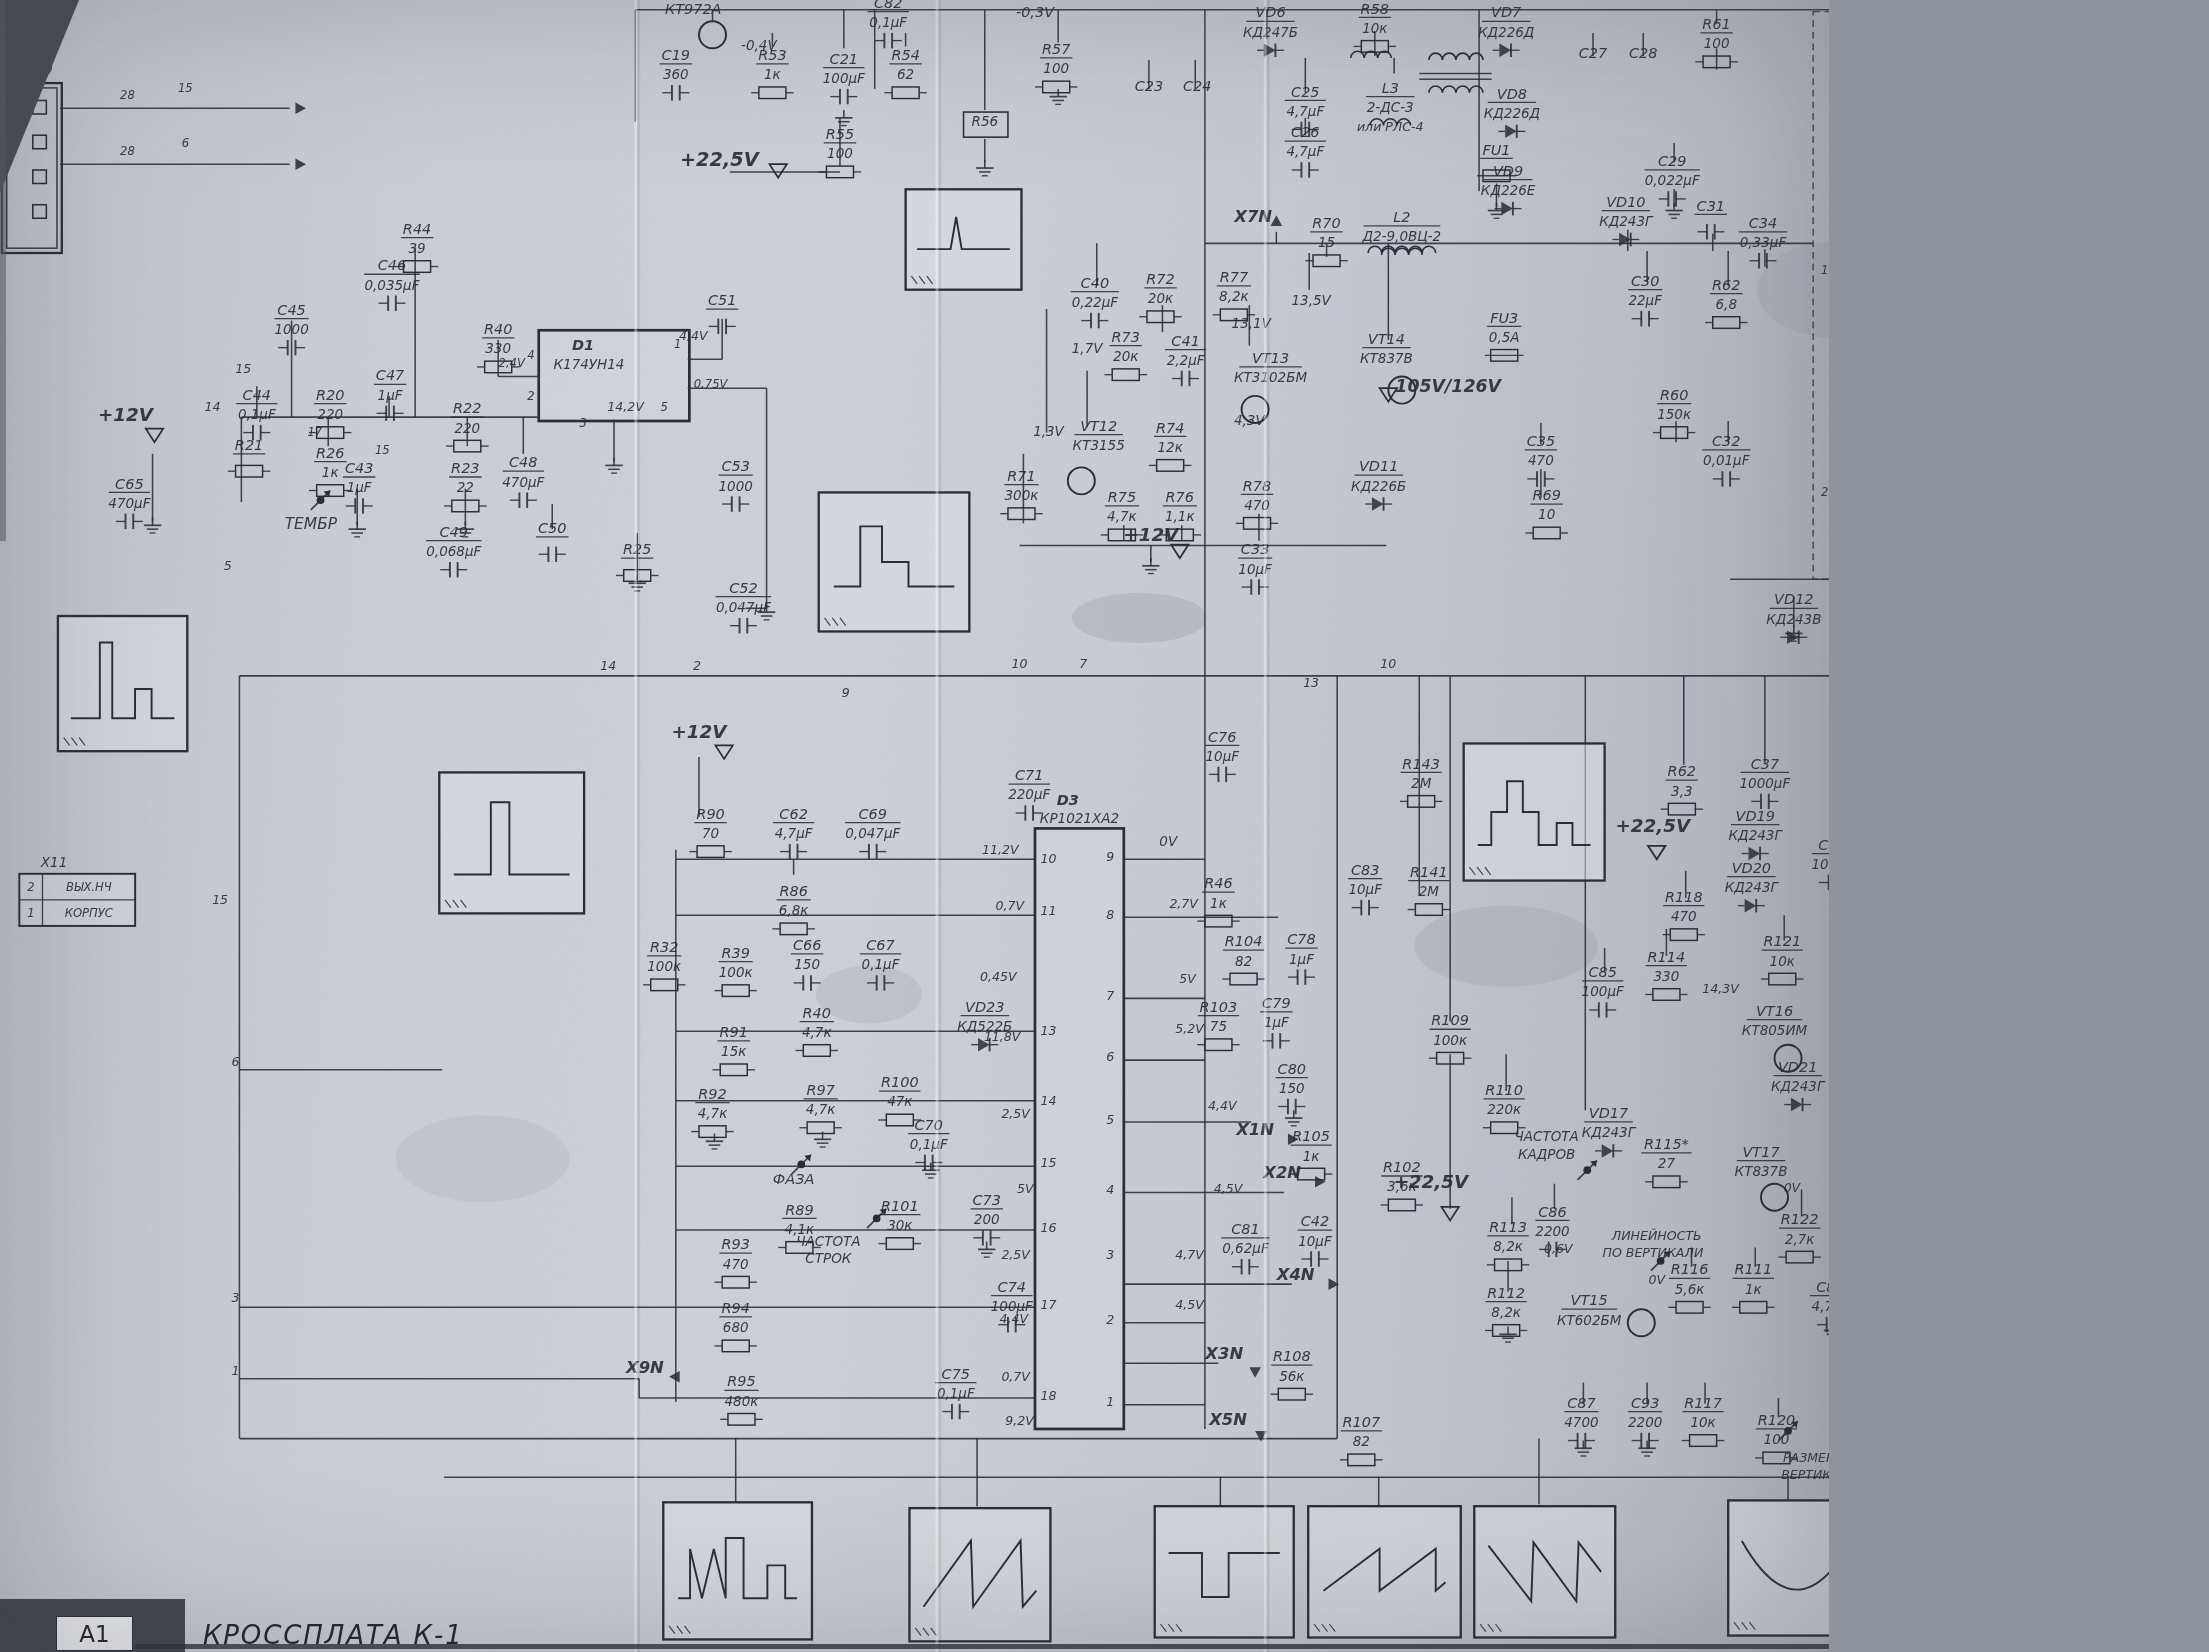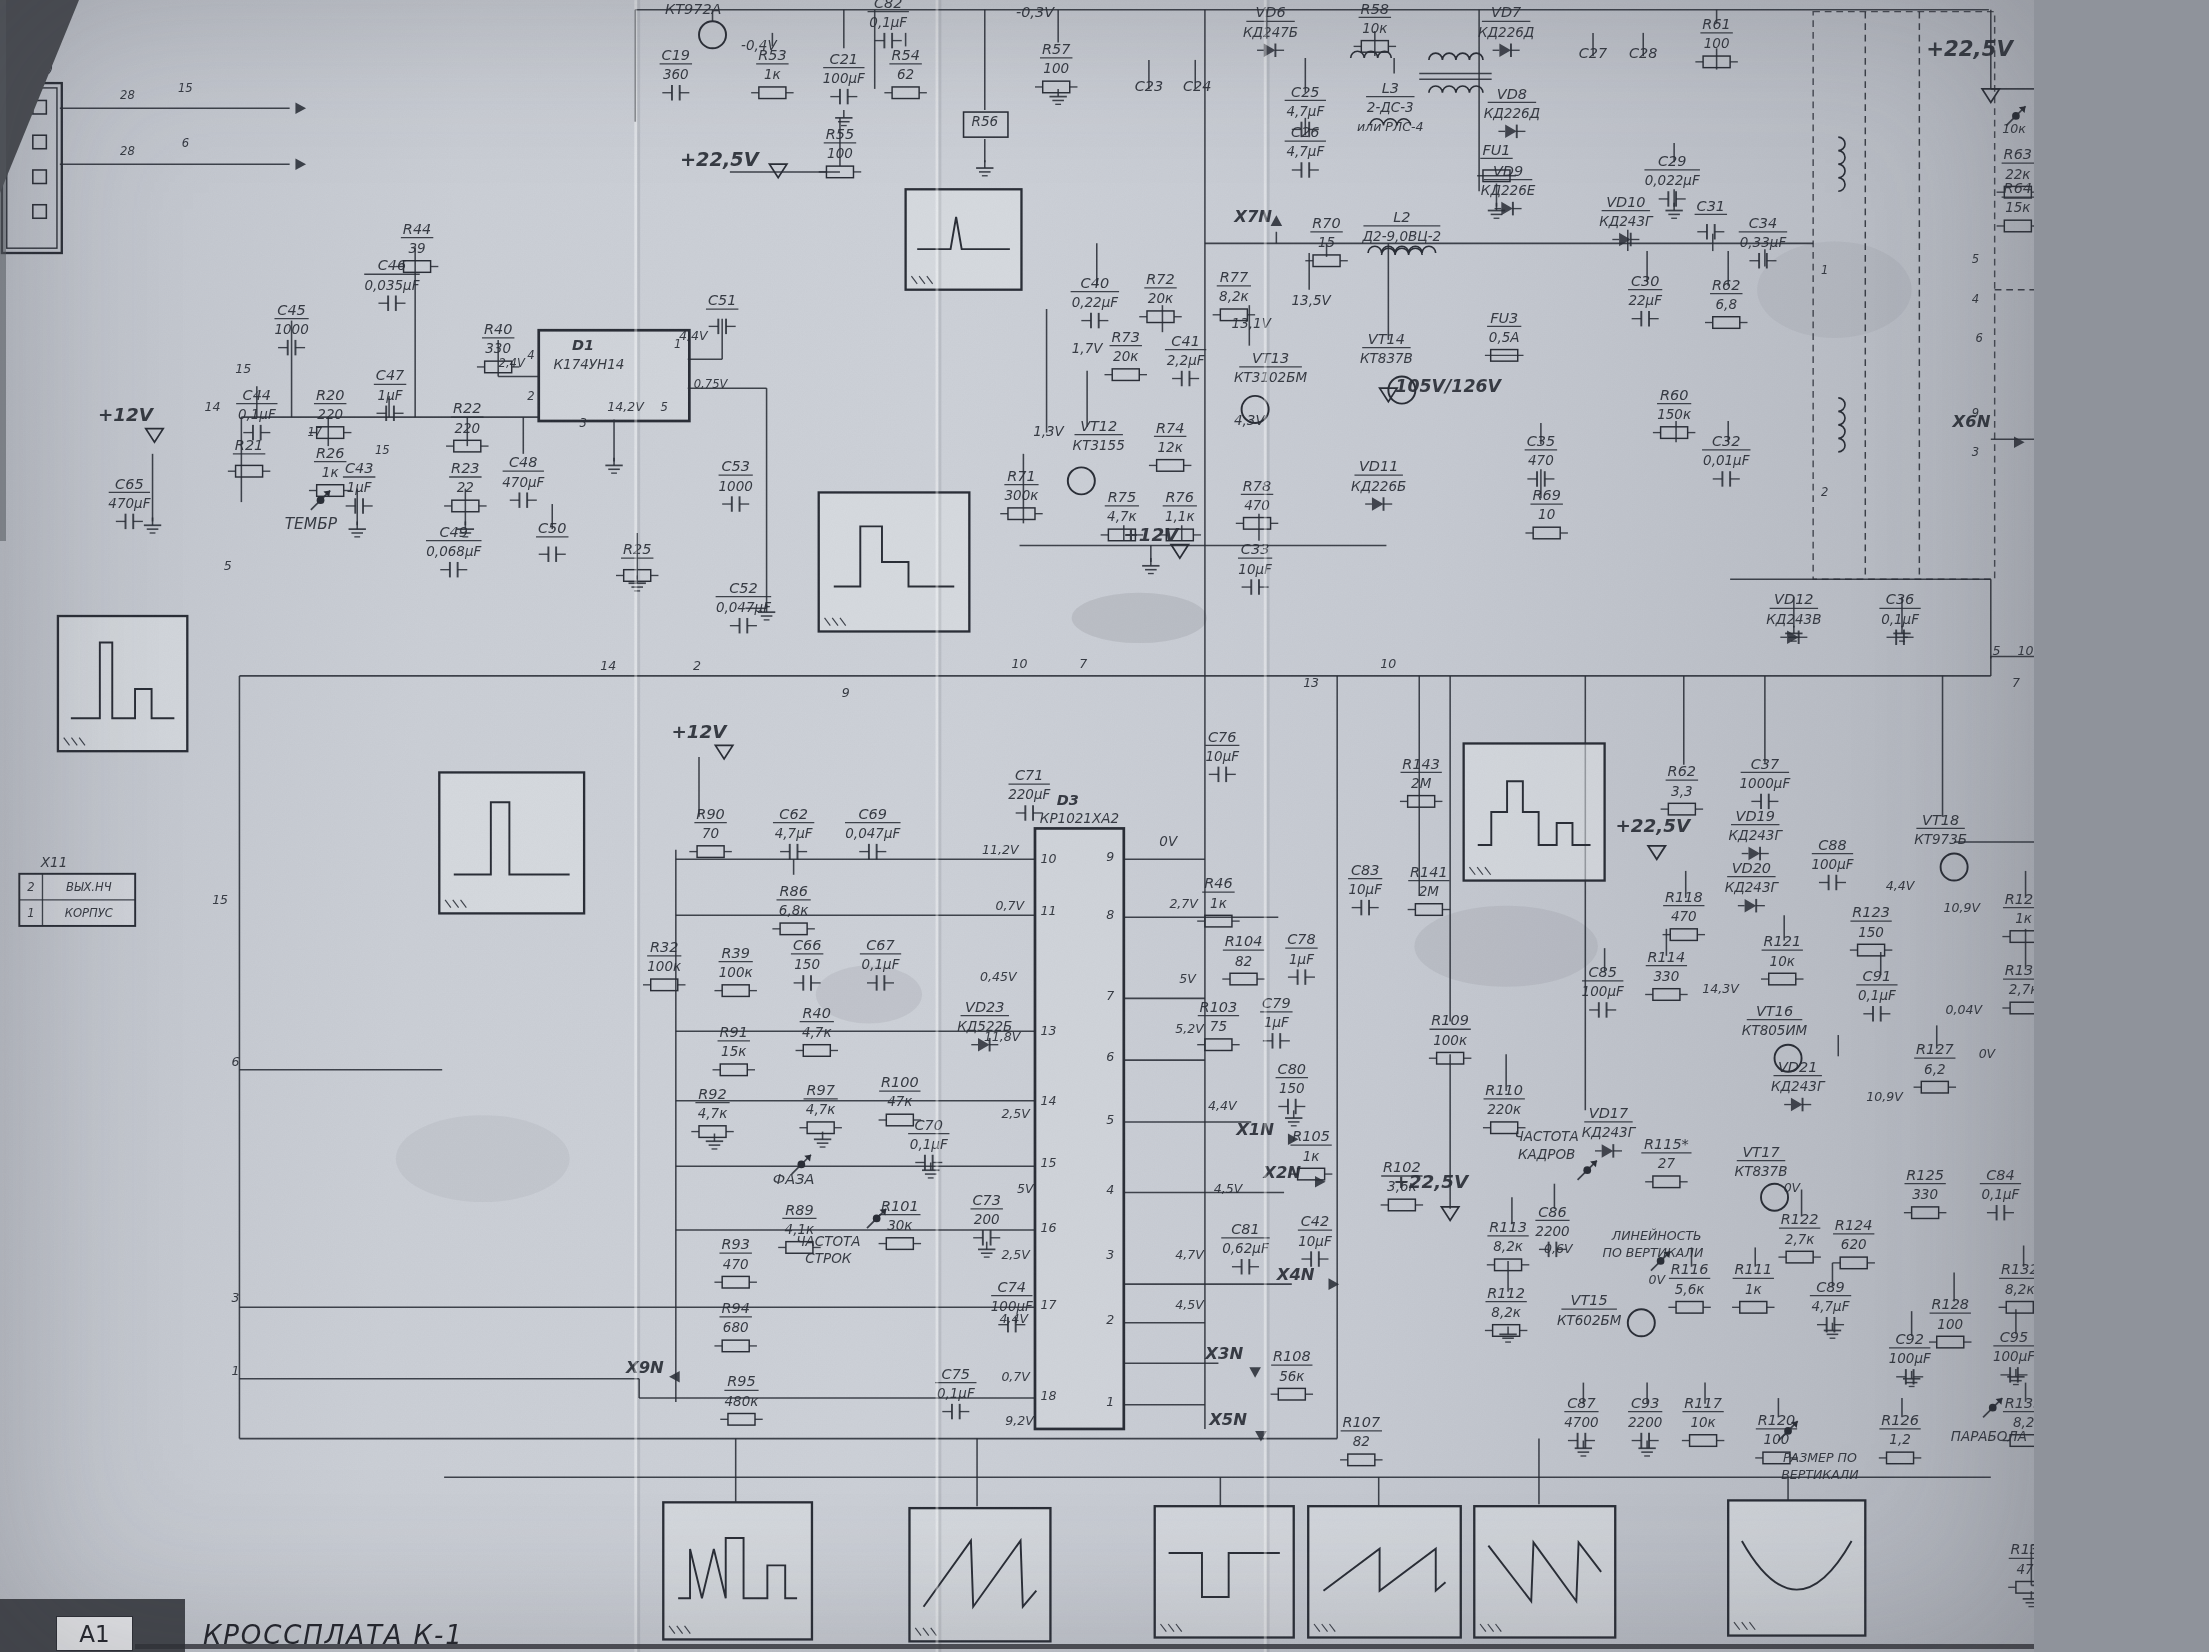--- a/index.html
+++ b/index.html
@@ -1,16 +1,16 @@
 <!DOCTYPE html>
 <html><head>
 <meta charset="utf-8">
 <style>
   html,body{margin:0;padding:0;background:#8f939b;}
-  .stage{position:relative;width:2034px;height:1653px;overflow:hidden;
+  .stage{position:relative;width:1829px;height:1653px;overflow:hidden;
     background:linear-gradient(94deg,#bfc3cb 0%,#cbcfd6 22%,#cdd1d8 45%,#c6cad2 68%,#b9bdc5 88%,#aeb2ba 100%);
     font-family:"DejaVu Sans",sans-serif;}
   .stage::after{content:"";position:absolute;inset:0;pointer-events:none;
     box-shadow:inset 0 0 174px rgba(60,62,70,.28);}
   svg{position:absolute;left:0;top:0;}
   svg text{font-family:"DejaVu Sans",sans-serif;font-style:italic;}
   .corner-tl{position:absolute;left:0;top:0;width:79px;height:193px;
     background:#4a4d53;clip-path:polygon(0 0,100% 0,0 100%);}
   .left-edge{position:absolute;left:0;top:0;width:5.8px;height:541px;background:#585c63;opacity:.55;}
   .corner-bl{position:absolute;left:0;top:1599px;width:185px;height:54px;background:#43464c;}

